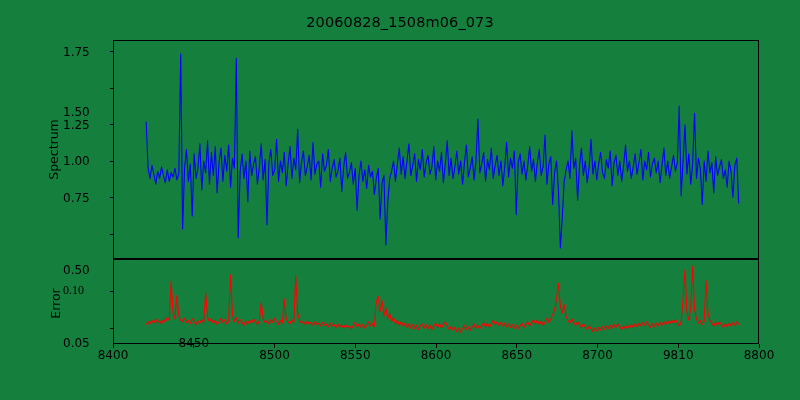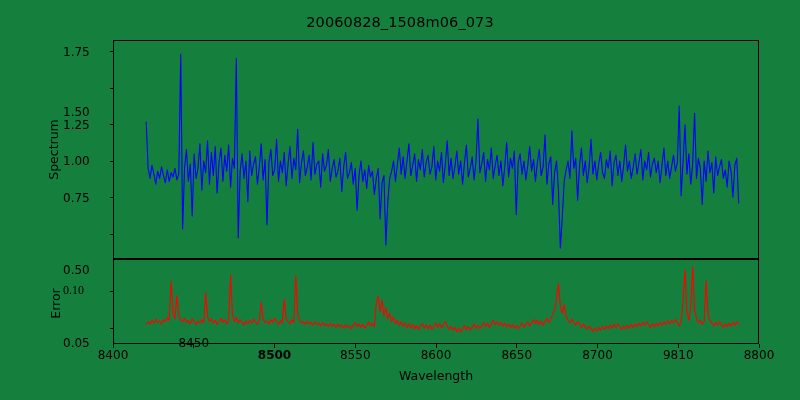--- a/index.html
+++ b/index.html
@@ -115,41 +115,40 @@
 </style>
 </head>
 <body>
 
 <div id="figure">
 
   <div id="plot-title">20060828_1508m06_073</div>
 
   <div id="ylabel-spectrum">Spectrum</div>
   <div id="ylabel-error">Error</div>
-  <div id="xlabel">Wavelength</div>
 
   <div class="axes" id="axes-spectrum">
     <svg class="trace-svg" id="svg-spectrum" viewBox="0 0 646 219" preserveAspectRatio="none">
         <polyline points="32.30,81.76 34.22,128.48 36.15,138.70 38.07,125.56 39.99,134.32 41.92,144.54 43.84,131.40 45.76,138.70 47.69,127.02 49.61,135.78 51.53,143.08 53.46,129.94 55.38,141.62 57.30,132.86 59.23,137.24 61.15,128.48 63.07,140.16 65.00,134.32 66.92,13.14 68.84,189.80 70.77,128.48 72.69,109.50 74.61,141.62 76.54,124.10 78.46,176.66 80.38,113.88 82.31,138.70 84.23,128.48 86.15,103.66 88.08,150.38 90.00,121.18 91.92,132.86 93.85,100.74 95.77,144.54 97.69,112.42 99.62,135.78 101.54,106.58 103.46,153.30 105.39,122.64 107.31,108.04 109.23,141.62 111.16,115.34 113.08,131.40 115.00,105.12 116.93,147.46 118.85,118.26 120.77,128.48 122.70,17.52 124.62,198.56 126.54,131.40 128.47,113.88 130.39,138.70 132.32,121.18 134.24,162.06 136.16,110.96 138.09,135.78 140.01,124.10 141.93,116.80 143.86,144.54 145.78,127.02 147.70,103.66 149.63,140.16 151.55,119.72 153.47,185.42 155.40,122.64 157.32,109.50 159.24,135.78 161.17,129.94 163.09,99.28 165.01,141.62 166.94,121.18 168.86,132.86 170.78,112.42 172.71,146.00 174.63,124.10 176.55,106.58 178.48,138.70 180.40,118.26 182.32,129.94 184.25,89.06 186.17,143.08 188.09,122.64 190.02,110.96 191.94,135.78 193.86,127.02 195.79,115.34 197.71,140.16 199.63,102.20 201.56,134.32 203.48,124.10 205.40,121.18 207.33,147.46 209.25,113.88 211.17,131.40 213.10,125.56 215.02,109.50 216.94,141.62 218.87,128.48 220.79,119.72 222.71,137.24 224.64,131.40 226.56,118.26 228.48,151.84 230.41,127.02 232.33,112.42 234.25,138.70 236.18,132.86 238.10,122.64 240.02,144.54 241.95,128.48 243.87,170.82 245.79,135.78 247.72,121.18 249.64,141.62 251.56,129.94 253.49,148.92 255.41,125.56 257.33,137.24 259.26,131.40 261.18,154.76 263.10,138.70 265.03,128.48 266.95,179.58 268.87,143.08 270.80,135.78 272.72,205.86 274.64,162.06 276.57,138.70 278.49,131.40 280.41,121.18 282.34,141.62 284.26,124.10 286.18,108.04 288.11,134.32 290.03,116.80 291.95,138.70 293.88,121.18 295.80,103.66 297.72,135.78 299.65,125.56 301.57,113.88 303.49,141.62 305.42,119.72 307.34,129.94 309.26,109.50 311.19,137.24 313.11,122.64 315.03,115.34 316.96,134.32 318.88,127.02 320.80,106.58 322.73,140.16 324.65,121.18 326.57,131.40 328.50,112.42 330.42,143.08 332.35,124.10 334.27,100.74 336.19,135.78 338.12,118.26 340.04,138.70 341.96,127.02 343.89,110.96 345.81,134.32 347.73,121.18 349.66,144.54 351.58,122.64 353.50,105.12 355.43,137.24 357.35,128.48 359.27,116.80 361.20,140.16 363.12,121.18 365.04,78.84 366.97,132.86 368.89,124.10 370.81,112.42 372.74,141.62 374.66,119.72 376.58,129.94 378.51,108.04 380.43,138.70 382.35,125.56 384.28,115.34 386.20,135.78 388.12,121.18 390.05,146.00 391.97,127.02 393.89,102.20 395.82,137.24 397.74,118.26 399.66,128.48 401.59,110.96 403.51,175.20 405.43,122.64 407.36,113.88 409.28,134.32 411.20,121.18 413.13,140.16 415.05,125.56 416.97,106.58 418.90,131.40 420.82,119.72 422.74,141.62 424.67,122.64 426.59,109.50 428.51,135.78 430.44,127.02 432.36,94.90 434.28,144.54 436.21,124.10 438.13,116.80 440.05,164.98 441.98,132.86 443.90,121.18 445.82,150.38 447.75,208.78 449.67,178.12 451.59,141.62 453.52,129.94 455.44,121.18 457.36,138.70 459.29,90.52 461.21,128.48 463.13,118.26 465.06,160.60 466.98,125.56 468.90,108.04 470.83,135.78 472.75,121.18 474.67,143.08 476.60,127.02 478.52,99.28 480.44,134.32 482.37,121.18 484.29,140.16 486.21,124.10 488.14,112.42 490.06,132.86 491.98,138.70 493.91,119.72 495.83,128.48 497.75,110.96 499.68,146.00 501.60,122.64 503.52,115.34 505.45,135.78 507.37,121.18 509.29,141.62 511.22,125.56 513.14,105.12 515.06,131.40 516.99,121.18 518.91,138.70 520.83,127.02 522.76,113.88 524.68,134.32 526.60,122.64 528.53,109.50 530.45,140.16 532.38,121.18 534.30,129.94 536.22,112.42 538.15,137.24 540.07,124.10 541.99,118.26 543.92,132.86 545.84,121.18 547.76,143.08 549.69,125.56 551.61,108.04 553.53,135.78 555.46,121.18 557.38,138.70 559.30,127.02 561.23,115.34 563.15,131.40 565.07,122.64 567.00,65.70 568.92,156.22 570.84,121.18 572.77,84.68 574.69,134.32 576.61,113.88 578.54,144.54 580.46,124.10 582.38,73.00 584.31,138.70 586.23,118.26 588.15,128.48 590.08,164.98 592.00,121.18 593.92,141.62 595.85,110.96 597.77,132.86 599.69,122.64 601.62,153.30 603.54,116.80 605.46,135.78 607.39,127.02 609.31,119.72 611.23,138.70 613.16,129.94 615.08,147.46 617.00,121.18 618.93,131.40 620.85,157.68 622.77,125.56 624.70,118.26 626.62,163.52" fill="none" stroke="#0000ff" stroke-width="1.1" stroke-linejoin="round" stroke-linecap="round" vector-effect="non-scaling-stroke"></polyline>
       </svg>
   </div>
 
   <div class="axes" id="axes-error">
     <svg class="trace-svg" id="svg-error" viewBox="0 0 646 85" preserveAspectRatio="none">
         <polyline points="32.30,66.11 34.22,63.21 36.15,65.38 38.07,61.75 39.99,64.66 41.92,60.30 43.84,63.93 45.76,62.48 47.69,65.38 49.61,61.03 51.53,63.21 53.46,58.85 55.38,61.75 57.30,21.79 59.23,54.49 61.15,60.30 63.07,36.32 65.00,57.39 66.92,61.75 68.84,63.21 70.77,59.57 72.69,63.93 74.61,61.75 76.54,65.38 78.46,60.30 80.38,63.21 82.31,66.11 84.23,62.48 86.15,64.66 88.08,61.03 90.00,63.93 91.92,33.42 93.85,58.12 95.77,63.21 97.69,60.30 99.62,64.66 101.54,61.75 103.46,66.11 105.39,63.21 107.31,59.57 109.23,63.93 111.16,61.03 113.08,65.38 115.00,62.48 116.93,15.26 118.85,55.94 120.77,63.21 122.70,58.85 124.62,64.66 126.54,61.03 128.47,63.93 130.39,66.84 132.32,62.48 134.24,65.38 136.16,61.75 138.09,64.66 140.01,60.30 141.93,63.21 143.86,66.11 145.78,61.75 147.70,43.59 149.63,60.30 151.55,63.93 153.47,62.48 155.40,65.38 157.32,61.03 159.24,63.93 161.17,59.57 163.09,63.21 165.01,66.11 166.94,61.75 168.86,64.66 170.78,39.96 172.71,60.30 174.63,63.21 176.55,65.38 178.48,61.03 180.40,63.93 182.32,15.98 184.25,54.49 186.17,61.75 188.09,64.66 190.02,63.21 191.94,66.11 193.86,62.48 195.79,65.38 197.71,63.93 199.63,66.84 201.56,63.21 203.48,66.11 205.40,64.66 207.33,67.56 209.25,63.93 211.17,66.84 213.10,65.38 215.02,68.29 216.94,64.66 218.87,67.56 220.79,66.11 222.71,69.02 224.64,65.38 226.56,68.29 228.48,66.84 230.41,69.74 232.33,66.11 234.25,69.02 236.18,67.56 238.10,70.47 240.02,66.84 241.95,63.93 243.87,68.29 245.79,65.38 247.72,69.02 249.64,66.11 251.56,69.74 253.49,66.84 255.41,63.21 257.33,67.56 259.26,64.66 261.18,68.29 263.10,43.59 265.03,37.05 266.95,53.03 268.87,41.41 270.80,57.39 272.72,48.68 274.64,60.30 276.57,54.49 278.49,63.21 280.41,58.85 282.34,65.38 284.26,61.75 286.18,66.84 288.11,63.21 290.03,67.56 291.95,64.66 293.88,69.02 295.80,65.38 297.72,69.74 299.65,66.11 301.57,70.47 303.49,66.84 305.42,71.20 307.34,67.56 309.26,65.38 311.19,69.74 313.11,66.11 315.03,70.47 316.96,66.84 318.88,71.20 320.80,67.56 322.73,64.66 324.65,69.02 326.57,65.38 328.50,69.74 330.42,66.11 332.35,63.21 334.27,67.56 336.19,71.20 338.12,68.29 340.04,71.92 341.96,69.02 343.89,73.38 345.81,69.74 347.73,74.10 349.66,70.47 351.58,66.84 353.50,71.20 355.43,68.29 357.35,71.92 359.27,69.02 361.20,65.38 363.12,69.74 365.04,66.84 366.97,70.47 368.89,67.56 370.81,63.93 372.74,68.29 374.66,64.66 376.58,69.02 378.51,65.38 380.43,61.75 382.35,66.11 384.28,63.21 386.20,66.84 388.12,63.93 390.05,67.56 391.97,64.66 393.89,68.29 395.82,65.38 397.74,69.02 399.66,66.11 401.59,69.74 403.51,66.84 405.43,70.47 407.36,67.56 409.28,64.66 411.20,69.02 413.13,66.11 415.05,63.21 416.97,67.56 418.90,64.66 420.82,61.03 422.74,65.38 424.67,61.75 426.59,66.11 428.51,62.48 430.44,66.84 432.36,63.21 434.28,59.57 436.21,63.93 438.13,60.30 440.05,55.94 441.98,50.85 443.90,39.96 445.82,23.97 447.75,47.22 449.67,54.49 451.59,45.77 453.52,58.12 455.44,61.75 457.36,64.66 459.29,60.30 461.21,63.93 463.13,66.84 465.06,63.21 466.98,66.11 468.90,69.02 470.83,65.38 472.75,68.29 474.67,71.20 476.60,67.56 478.52,70.47 480.44,73.38 482.37,69.74 484.29,72.65 486.21,69.02 488.14,71.92 490.06,68.29 491.98,71.20 493.91,67.56 495.83,70.47 497.75,66.84 499.68,69.74 501.60,66.11 503.52,69.02 505.45,65.38 507.37,68.29 509.29,71.20 511.22,67.56 513.14,70.47 515.06,66.84 516.99,69.74 518.91,66.11 520.83,69.02 522.76,65.38 524.68,68.29 526.60,64.66 528.53,67.56 530.45,63.93 532.38,66.84 534.30,63.21 536.22,66.11 538.15,69.02 540.07,65.38 541.99,68.29 543.92,64.66 545.84,67.56 547.76,63.93 549.69,66.84 551.61,63.21 553.53,66.11 555.46,62.48 557.38,65.38 559.30,61.75 561.23,64.66 563.15,61.03 565.07,63.93 567.00,67.56 568.92,63.21 570.84,39.96 572.77,10.17 574.69,53.03 576.61,61.75 578.54,48.68 580.46,6.54 582.38,50.85 584.31,60.30 586.23,64.66 588.15,61.75 590.08,66.11 592.00,63.21 593.92,21.07 595.85,54.49 597.77,61.75 599.69,64.66 601.62,67.56 603.54,63.93 605.46,66.84 607.39,63.21 609.31,66.11 611.23,69.02 613.16,65.38 615.08,68.29 617.00,64.66 618.93,67.56 620.85,63.93 622.77,66.84 624.70,63.21 626.62,66.11" fill="none" stroke="#ff0000" stroke-width="1.1" stroke-linejoin="round" stroke-linecap="round" vector-effect="non-scaling-stroke"></polyline>
       </svg>
   </div>
 
   <div id="tick-layer">
       <div class="tick-mark xtick-mark" style="left: 112.5px; top: 344px;"></div>
       <div class="tick-label xtick-label" style="left: 113px; top: 348px;">8400</div>
       <div class="tick-mark xtick-mark" style="left: 193.25px; top: 344px;"></div>
       <div class="tick-label xtick-label" style="left: 193.75px; top: 336px;">8450</div>
       <div class="tick-mark xtick-mark" style="left: 274px; top: 344px;"></div>
-      <div class="tick-label xtick-label" style="left: 274.5px; top: 348px; font-weight: bold;">8500</div>
+      <div class="tick-label xtick-label" style="left: 274.5px; top: 348px;">8500</div>
       <div class="tick-mark xtick-mark" style="left: 354.75px; top: 344px;"></div>
       <div class="tick-label xtick-label" style="left: 355.25px; top: 348px; text-align: center;">8550</div>
       <div class="tick-mark xtick-mark" style="left: 435.5px; top: 344px;"></div>
       <div class="tick-label xtick-label" style="left: 436px; top: 348px;">8600</div>
       <div class="tick-mark xtick-mark" style="left: 516.25px; top: 344px;"></div>
       <div class="tick-label xtick-label" style="left: 516.75px; top: 348px;">8650</div>
       <div class="tick-mark xtick-mark" style="left: 597px; top: 344px;"></div>
       <div class="tick-label xtick-label" style="left: 597.5px; top: 348px;">8700</div>
       <div class="tick-mark xtick-mark" style="left: 677.75px; top: 344px;"></div>
       <div class="tick-label xtick-label" style="left: 678.25px; top: 348px;">9810</div>

